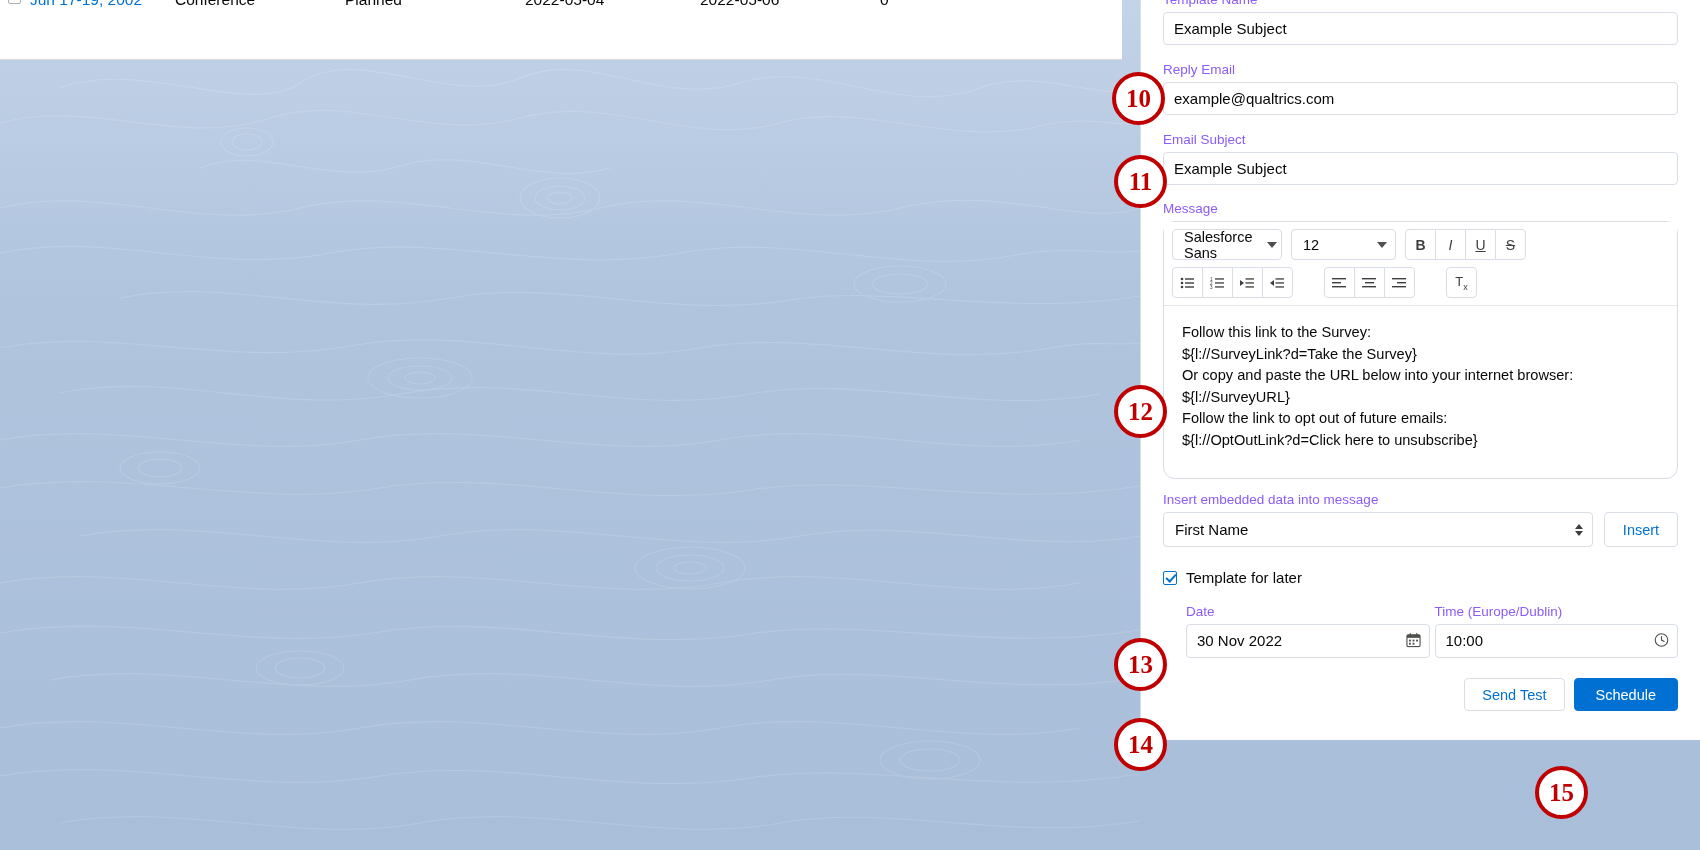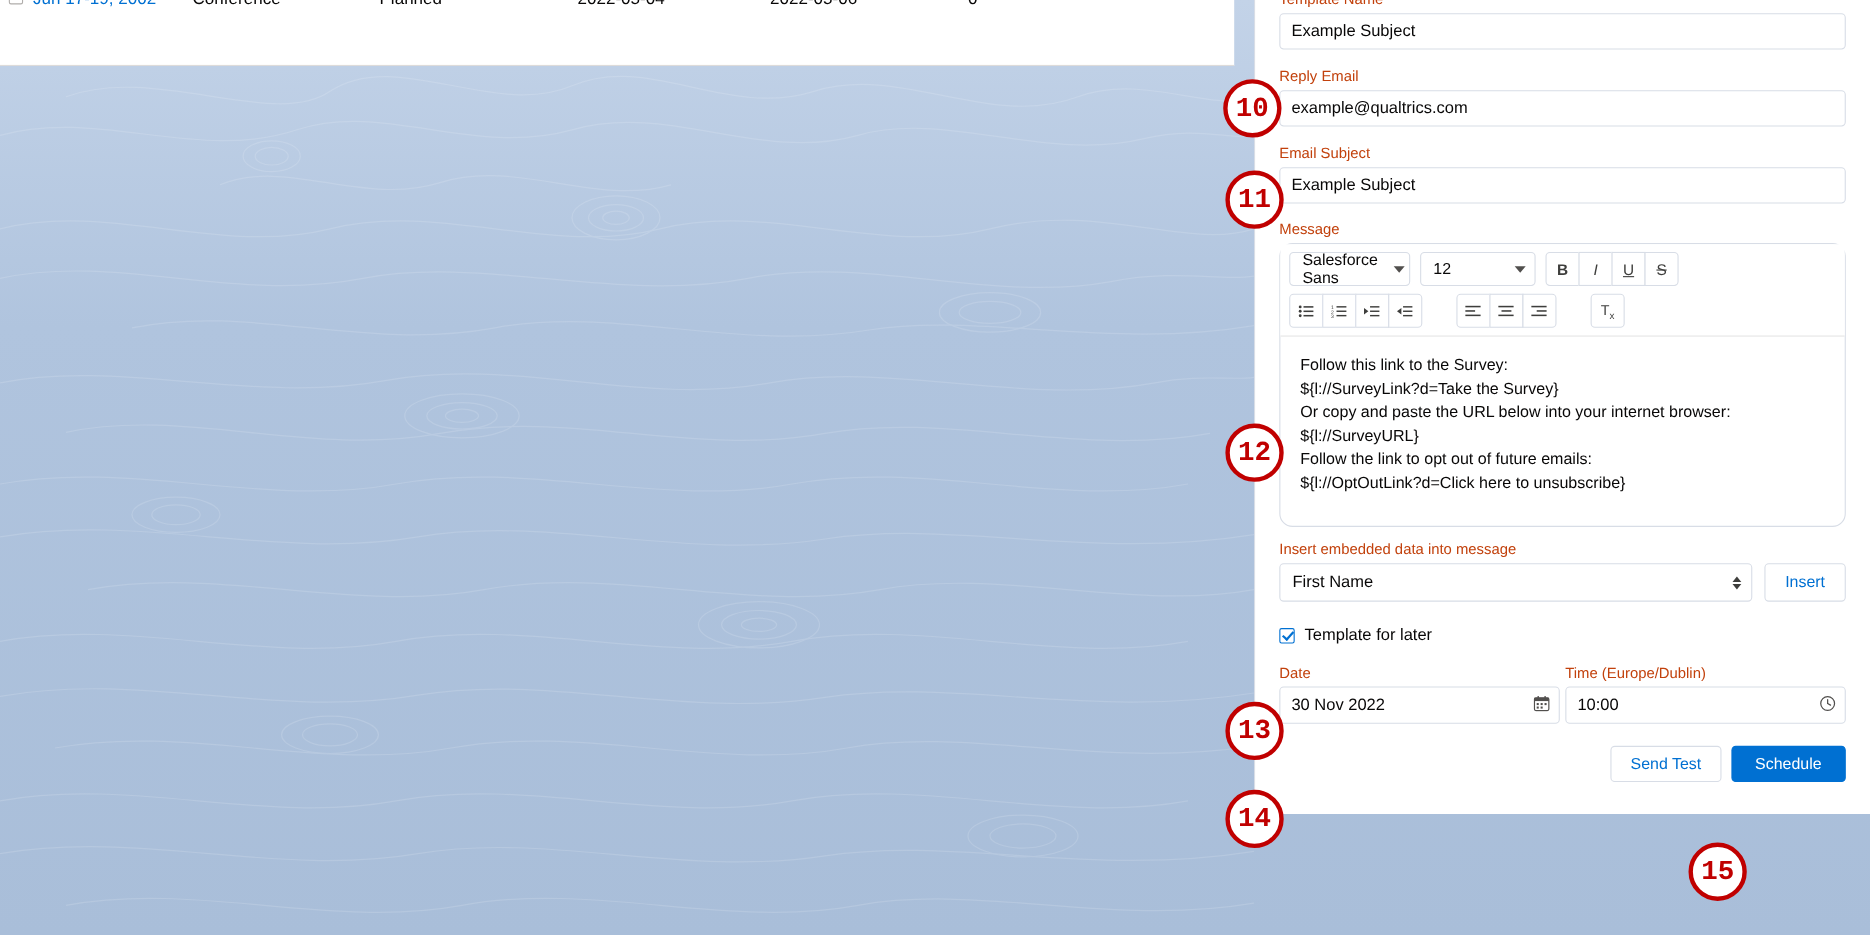--- a/index.html
+++ b/index.html
@@ -61,21 +61,21 @@
     position: absolute;
     right: 0; top: 0;
     width: 560px; height: 740px;
     background: #ffffff;
     border-left: 1px solid #d8dde6;
     padding: 0 22px;
     overflow: hidden;
   }
   .field-label {
     font-size: 13.5px;
-    color: #c2410c;
+    color: #8b5cf6;
     margin: 0 0 4px 0;
     line-height: 16px;
   }
   .field-label.top { margin-top: -8px; }
   .text-input {
     width: 100%;
     height: 33px;
     border: 1px solid #d8dde6;
     border-radius: 4px;
     padding: 0 10px;
@@ -188,21 +188,21 @@
     position: absolute;
     left: 4px; top: 0px;
     width: 4px; height: 8px;
     border: solid #0070d2;
     border-width: 0 2px 2px 0;
     transform: rotate(42deg);
   }
   .sched-label { font-size: 15px; color: #080707; }
 
   
-  .dt-wrap { display: flex; gap: 5px; margin-top: 18px; }
+  .dt-wrap { display: flex; gap: 5px; margin-top: 18px; margin-left: 23px; }
   .dt-col { flex: 1; }
   .input-icon {
     position: relative;
   }
   .input-icon .text-input { padding-right: 32px; height: 34px; line-height: 32px; }
   .icon-right {
     position: absolute;
     right: 9px; top: 50%;
     transform: translateY(-50%);
     color: #514f4d;
@@ -241,21 +241,21 @@
   .badge {
     position: absolute;
     width: 53px; height: 53px;
     border-radius: 50%;
     border: 4px solid #c00000;
     background: #ffffff;
     color: #c00000;
     font-size: 25px;
     font-weight: bold;
     display: flex; align-items: center; justify-content: center;
-    font-family: Liberation Mono, monospace;
+    font-family: Liberation Serif, serif;
     z-index: 50;
   }
 </style>
 </head>
 <body>
 
 <svg class="topo" viewBox="0 0 1140 802" preserveAspectRatio="none">
   <g fill="none" stroke="#ffffff" stroke-width="1.1" opacity="0.55">
     <path d="M60,40 C140,10 250,70 300,35 C360,-5 450,60 520,30 C590,0 660,60 740,35 C820,10 900,70 980,40 C1040,18 1100,55 1140,40"></path>
     <path d="M0,75 C90,50 180,100 270,70 C350,44 430,95 520,70 C610,45 690,100 780,75 C860,52 950,100 1040,78 C1090,66 1120,80 1140,75"></path>

